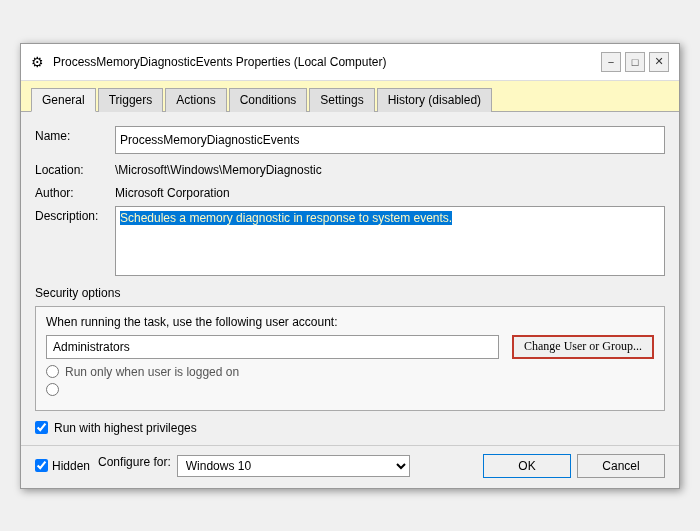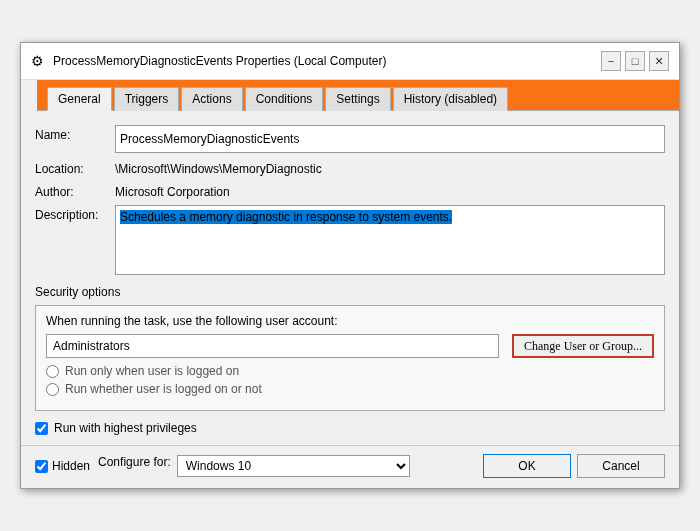--- a/index.html
+++ b/index.html
@@ -56,25 +56,24 @@
       align-items: center;
       justify-content: center;
       cursor: pointer;
       font-size: 11px;
       color: #333;
     }
 
     
     .tabs {
       display: flex;
-      background: #f97316;
+      background: #fef9c3;
       padding: 6px 10px 0 10px;
       border-bottom: 1px solid #aaa;
       gap: 2px;
-      margin-left: 16px;
     }
     .tab {
       padding: 4px 10px;
       background: #e0e0e0;
       border: 1px solid #aaa;
       border-bottom: none;
       cursor: pointer;
       font-size: 12px;
       color: #000;
       position: relative;
@@ -121,21 +120,21 @@
       flex: 1;
       height: 70px;
       border: 1px solid #999;
       background: #fff;
       padding: 4px;
       font-size: 12px;
       overflow: auto;
     }
     .desc-selected {
       background: #0078d7;
-      color: #000000;
+      color: #fef9c3;
       display: inline;
     }
 
     
     .section-header {
       font-size: 12px;
       color: #000;
       margin: 10px 0 6px 0;
       font-weight: normal;
     }
@@ -325,21 +324,20 @@
         </div>
         <button class="change-btn">Change User or Group...</button>
       </div>
       <div class="radio-group">
         <label class="radio-item">
           <input type="radio" name="logon" style="">
           <span>Run only when user is logged on</span>
         </label>
         <label class="radio-item">
           <input type="radio" name="logon" style="">
-          <span>Run whether user is logged on or not</span>
         </label>
       </div>
     </div>
 
     <div class="privileges-row">
       <input type="checkbox" checked="" style="">
       <span>Run with highest privileges</span>
     </div>
   </div>
 

